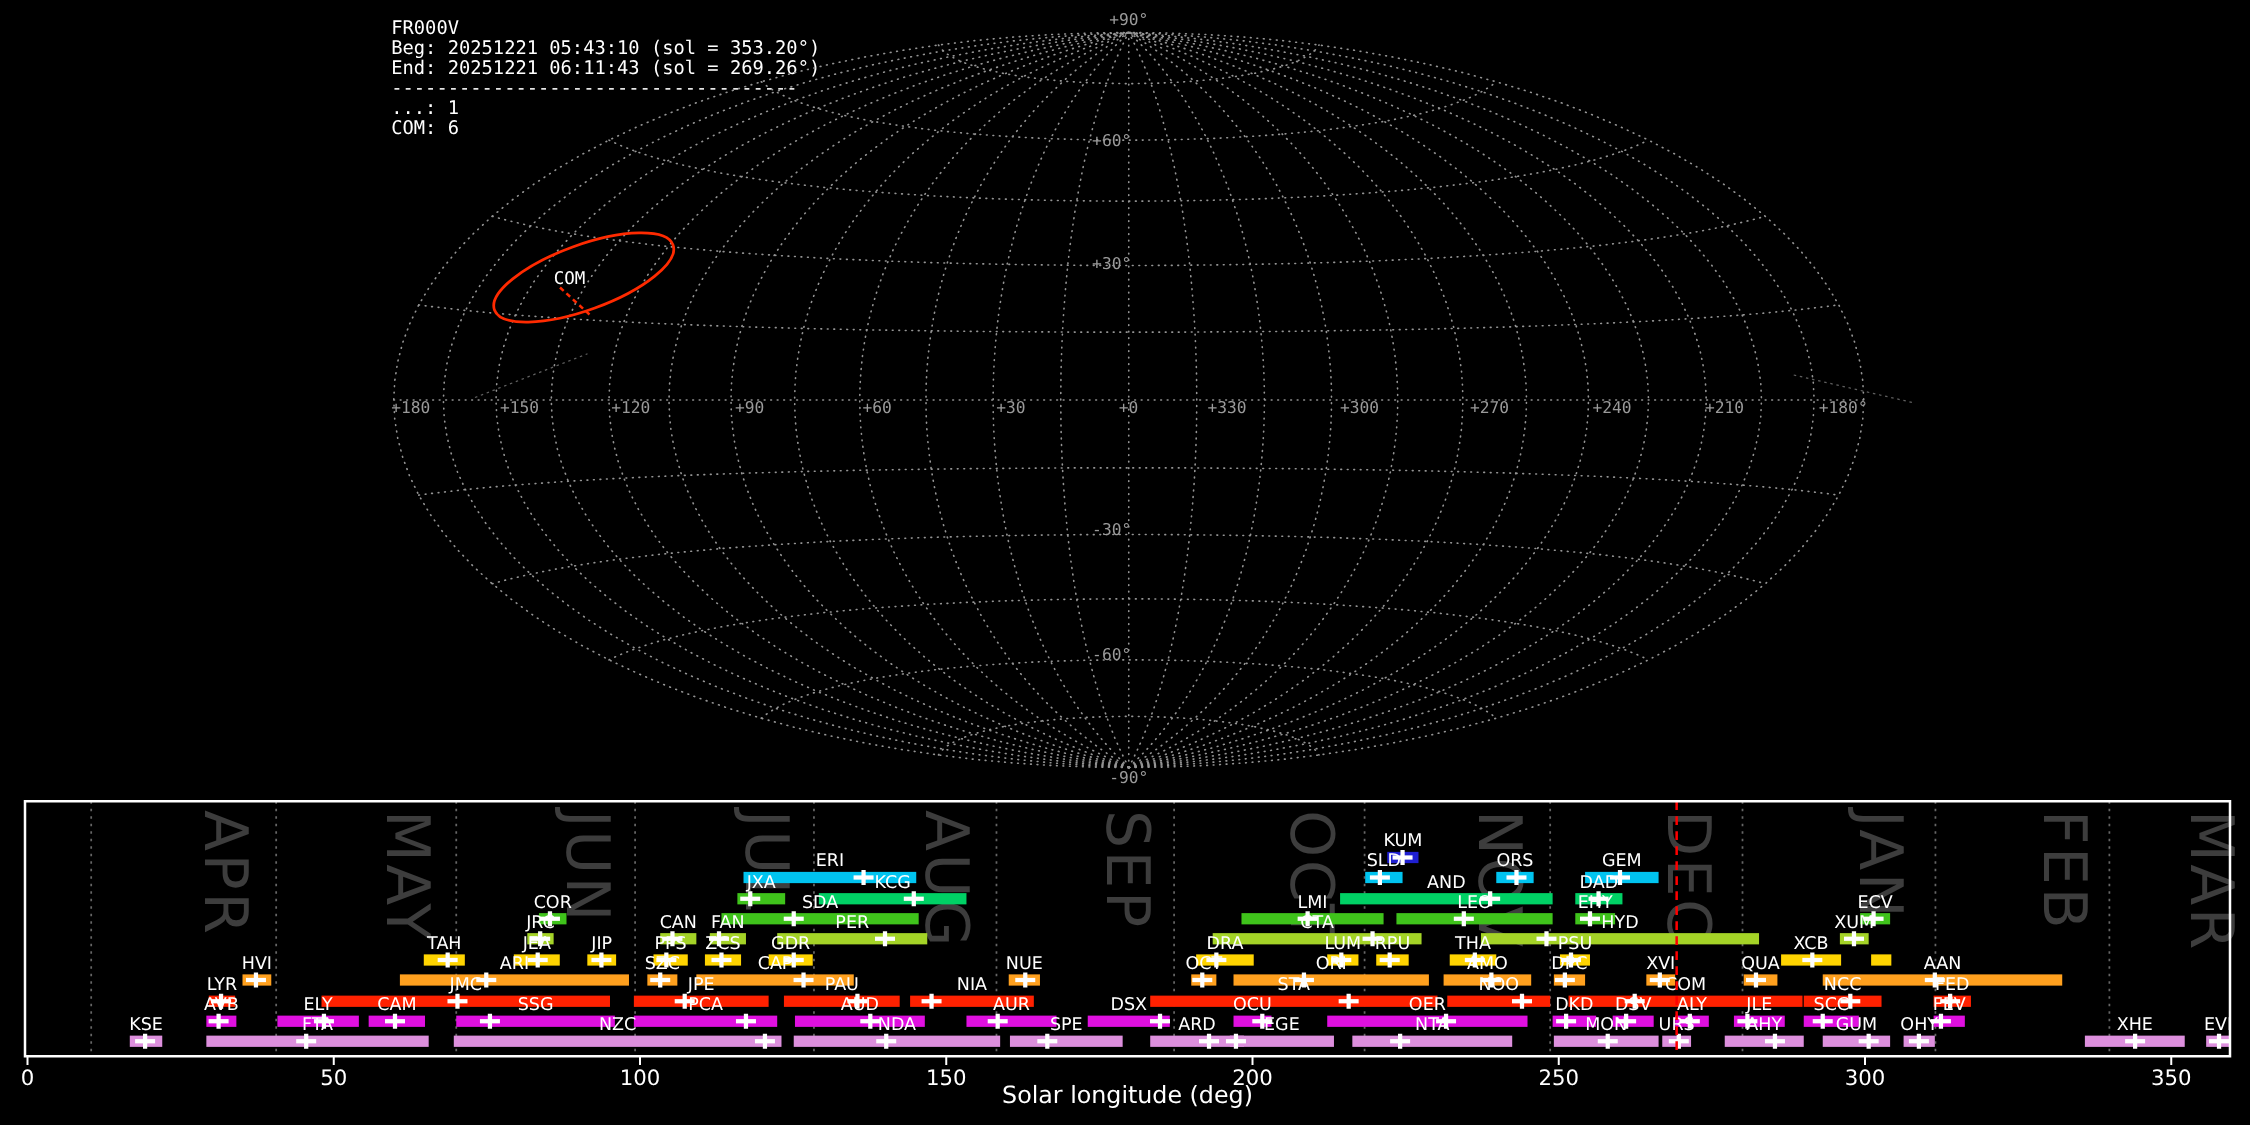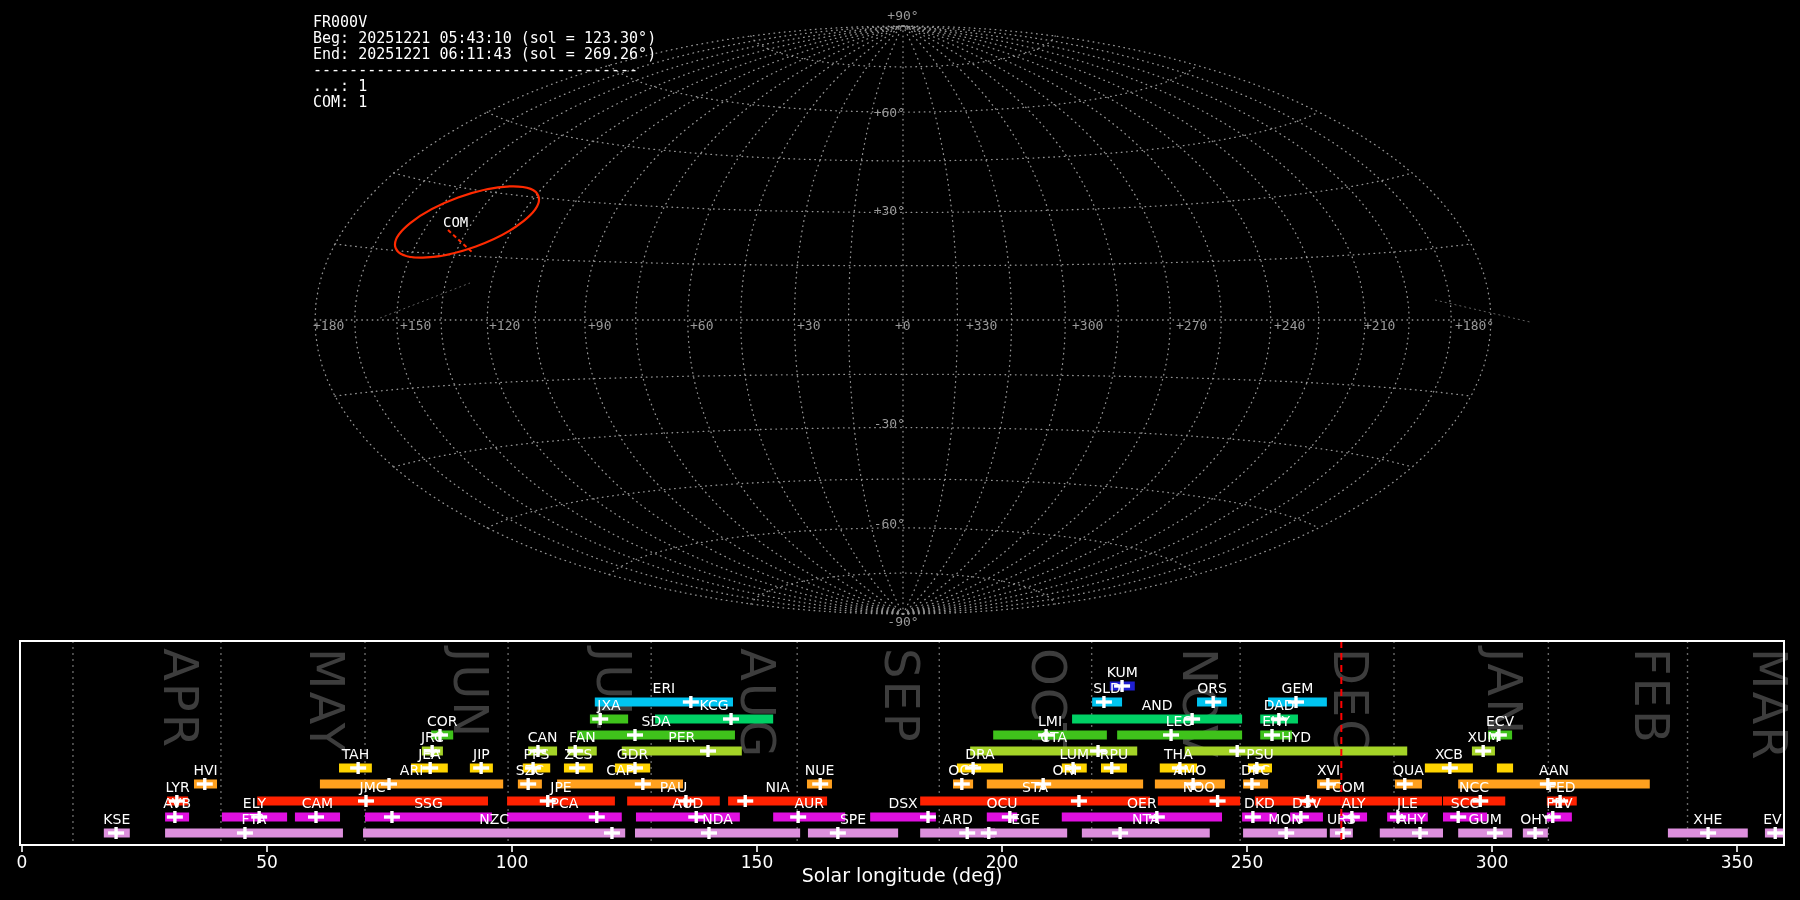--- a/index.html
+++ b/index.html
@@ -13,25 +13,25 @@
   .shlbl{font-size:14px;fill:#fff;}
   .ticklbl{font-size:17px;fill:#fff;}
   .xlabel{font-size:19px;fill:#fff;}
   .monthlbl{font-size:48px;fill:#3d3d3d;letter-spacing:2px;}
 </style>
 </head>
 <body>
 
 <div id="stage">
   <div id="station-info"><span>FR000V</span>
-<span>Beg: 20251221 05:43:10 (sol = 123.30°)</span>
+<span>Beg: 20251221 05:43:10 (sol = 353.20°)</span>
 <span>End: 20251221 06:11:43 (sol = 269.26°)</span>
 <span>------------------------------------</span>
 <span>...: 1</span>
-<span>COM: 1</span></div>
+<span>COM: 6</span></div>
 
   <svg id="skymap" width="1800" height="640">
       <path d="M750.8,604.0L751.6,602.7L752.5,601.5L753.7,600.2L754.9,599.0L756.4,597.8L758.0,596.6L759.8,595.5L761.7,594.4L763.7,593.3L765.9,592.2L768.3,591.1L770.8,590.1L773.4,589.1L776.1,588.2L779.0,587.2L782.0,586.3L785.1,585.4L788.3,584.6L791.6,583.7L795.1,583.0L798.6,582.2L802.2,581.4L805.9,580.7L809.7,580.1L813.6,579.4L817.6,578.8L821.7,578.2L825.8,577.7L830.0,577.2L834.2,576.7L838.5,576.2L842.9,575.8L847.3,575.4L851.8,575.0L856.3,574.7L860.9,574.4L865.5,574.1L870.1,573.9L874.7,573.7L879.4,573.5L884.1,573.4L888.8,573.3L893.5,573.2L898.3,573.1L903.0,573.1L907.7,573.1L912.5,573.2L917.2,573.3L921.9,573.4L926.6,573.5L931.3,573.7L935.9,573.9L940.5,574.1L945.1,574.4L949.7,574.7L954.2,575.0L958.7,575.4L963.1,575.8L967.5,576.2L971.8,576.7L976.0,577.2L980.2,577.7L984.3,578.2L988.4,578.8L992.4,579.4L996.3,580.1L1000.1,580.7L1003.8,581.4L1007.4,582.2L1010.9,583.0L1014.4,583.7L1017.7,584.6L1020.9,585.4L1024.0,586.3L1027.0,587.2L1029.9,588.2L1032.6,589.1L1035.2,590.1L1037.7,591.1L1040.1,592.2L1042.3,593.3L1044.3,594.4L1046.2,595.5L1048.0,596.6L1049.6,597.8L1051.1,599.0L1052.3,600.2L1053.5,601.5L1054.4,602.7L1055.2,604.0" fill="none" stroke="#949494" stroke-width="1.3" stroke-dasharray="0.6 4.6" stroke-linecap="round"></path>
       <path d="M609.0,574.6L611.7,572.4L614.7,570.3L618.0,568.2L621.5,566.2L625.3,564.2L629.3,562.3L633.6,560.5L638.1,558.7L642.8,557.0L647.7,555.3L652.8,553.7L658.2,552.1L663.7,550.6L669.4,549.1L675.3,547.7L681.3,546.4L687.5,545.1L693.9,543.8L700.4,542.6L707.1,541.5L713.9,540.4L720.8,539.4L727.9,538.4L735.0,537.4L742.3,536.5L749.7,535.6L757.2,534.8L764.8,534.1L772.4,533.4L780.2,532.7L788.0,532.1L795.9,531.5L803.9,531.0L812.0,530.5L820.1,530.0L828.2,529.6L836.4,529.2L844.6,528.9L852.9,528.7L861.2,528.4L869.5,528.2L877.9,528.1L886.2,528.0L894.6,527.9L903.0,527.9L911.4,527.9L919.8,528.0L928.1,528.1L936.5,528.2L944.8,528.4L953.1,528.7L961.4,528.9L969.6,529.2L977.8,529.6L985.9,530.0L994.0,530.5L1002.1,531.0L1010.1,531.5L1018.0,532.1L1025.8,532.7L1033.6,533.4L1041.2,534.1L1048.8,534.8L1056.3,535.6L1063.7,536.5L1071.0,537.4L1078.1,538.4L1085.2,539.4L1092.1,540.4L1098.9,541.5L1105.6,542.6L1112.1,543.8L1118.5,545.1L1124.7,546.4L1130.7,547.7L1136.6,549.1L1142.3,550.6L1147.8,552.1L1153.2,553.7L1158.3,555.3L1163.2,557.0L1167.9,558.7L1172.4,560.5L1176.7,562.3L1180.7,564.2L1184.5,566.2L1188.0,568.2L1191.3,570.3L1194.3,572.4L1197.0,574.6" fill="none" stroke="#949494" stroke-width="1.3" stroke-dasharray="0.6 4.6" stroke-linecap="round"></path>
       <path d="M487.2,527.9L492.5,525.4L498.1,522.9L504.0,520.6L510.1,518.4L516.6,516.2L523.3,514.1L530.2,512.1L537.4,510.2L544.8,508.3L552.4,506.6L560.2,504.8L568.3,503.2L576.5,501.6L584.9,500.1L593.5,498.7L602.3,497.3L611.2,496.0L620.3,494.7L629.5,493.5L638.9,492.4L648.4,491.3L658.1,490.2L667.9,489.3L677.7,488.3L687.8,487.4L697.9,486.6L708.1,485.8L718.4,485.1L728.8,484.4L739.3,483.7L749.8,483.1L760.5,482.6L771.2,482.0L782.0,481.6L792.8,481.1L803.7,480.7L814.6,480.4L825.5,480.1L836.5,479.8L847.6,479.6L858.6,479.4L869.7,479.3L880.8,479.2L891.9,479.1L903.0,479.1L914.1,479.1L925.2,479.2L936.3,479.3L947.4,479.4L958.4,479.6L969.5,479.8L980.5,480.1L991.4,480.4L1002.3,480.7L1013.2,481.1L1024.0,481.6L1034.8,482.0L1045.5,482.6L1056.2,483.1L1066.7,483.7L1077.2,484.4L1087.6,485.1L1097.9,485.8L1108.1,486.6L1118.2,487.4L1128.3,488.3L1138.1,489.3L1147.9,490.2L1157.6,491.3L1167.1,492.4L1176.5,493.5L1185.7,494.7L1194.8,496.0L1203.7,497.3L1212.5,498.7L1221.1,500.1L1229.5,501.6L1237.7,503.2L1245.8,504.8L1253.6,506.6L1261.2,508.3L1268.6,510.2L1275.8,512.1L1282.7,514.1L1289.4,516.2L1295.9,518.4L1302.0,520.6L1307.9,522.9L1313.5,525.4L1318.8,527.9" fill="none" stroke="#949494" stroke-width="1.3" stroke-dasharray="0.6 4.6" stroke-linecap="round"></path>
       <path d="M393.8,467.0L401.6,464.8L409.7,462.8L418.0,460.8L426.6,458.9L435.4,457.1L444.5,455.3L453.7,453.7L463.2,452.1L472.8,450.6L482.7,449.1L492.7,447.7L503.0,446.4L513.3,445.2L523.9,443.9L534.6,442.8L545.5,441.7L556.5,440.7L567.6,439.7L578.9,438.7L590.3,437.8L601.9,437.0L613.6,436.2L625.3,435.4L637.2,434.7L649.2,434.0L661.3,433.3L673.5,432.7L685.7,432.2L698.1,431.6L710.5,431.1L723.0,430.7L735.6,430.2L748.2,429.8L760.9,429.5L773.7,429.1L786.5,428.9L799.3,428.6L812.2,428.4L825.1,428.2L838.0,428.0L851.0,427.9L864.0,427.7L877.0,427.7L890.0,427.6L903.0,427.6L916.0,427.6L929.0,427.7L942.0,427.7L955.0,427.9L968.0,428.0L980.9,428.2L993.8,428.4L1006.7,428.6L1019.5,428.9L1032.3,429.1L1045.1,429.5L1057.8,429.8L1070.4,430.2L1083.0,430.7L1095.5,431.1L1107.9,431.6L1120.3,432.2L1132.5,432.7L1144.7,433.3L1156.8,434.0L1168.8,434.7L1180.7,435.4L1192.4,436.2L1204.1,437.0L1215.7,437.8L1227.1,438.7L1238.4,439.7L1249.5,440.7L1260.5,441.7L1271.4,442.8L1282.1,443.9L1292.7,445.2L1303.0,446.4L1313.3,447.7L1323.3,449.1L1333.2,450.6L1342.8,452.1L1352.3,453.7L1361.5,455.3L1370.6,457.1L1379.4,458.9L1388.0,460.8L1396.3,462.8L1404.4,464.8L1412.2,467.0" fill="none" stroke="#949494" stroke-width="1.3" stroke-dasharray="0.6 4.6" stroke-linecap="round"></path>
       <path d="M335.0,396.1L344.7,394.8L354.6,393.7L364.7,392.5L374.9,391.4L385.4,390.4L396.0,389.4L406.8,388.5L417.8,387.6L429.0,386.8L440.3,386.0L451.7,385.2L463.4,384.5L475.1,383.8L487.0,383.1L499.1,382.5L511.3,381.9L523.6,381.3L536.0,380.8L548.6,380.3L561.3,379.8L574.0,379.3L586.9,378.9L599.9,378.4L613.0,378.1L626.2,377.7L639.5,377.3L652.9,377.0L666.3,376.7L679.9,376.4L693.4,376.1L707.1,375.9L720.8,375.7L734.6,375.5L748.5,375.3L762.4,375.1L776.3,374.9L790.3,374.8L804.3,374.7L818.3,374.6L832.4,374.5L846.5,374.4L860.6,374.3L874.7,374.3L888.9,374.3L903.0,374.3L917.1,374.3L931.3,374.3L945.4,374.3L959.5,374.4L973.6,374.5L987.7,374.6L1001.7,374.7L1015.7,374.8L1029.7,374.9L1043.6,375.1L1057.5,375.3L1071.4,375.5L1085.2,375.7L1098.9,375.9L1112.6,376.1L1126.1,376.4L1139.7,376.7L1153.1,377.0L1166.5,377.3L1179.8,377.7L1193.0,378.1L1206.1,378.4L1219.1,378.9L1232.0,379.3L1244.7,379.8L1257.4,380.3L1270.0,380.8L1282.4,381.3L1294.7,381.9L1306.9,382.5L1319.0,383.1L1330.9,383.8L1342.6,384.5L1354.3,385.2L1365.7,386.0L1377.0,386.8L1388.2,387.6L1399.2,388.5L1410.0,389.4L1420.6,390.4L1431.1,391.4L1441.3,392.5L1451.4,393.7L1461.3,394.8L1471.0,396.1" fill="none" stroke="#949494" stroke-width="1.3" stroke-dasharray="0.6 4.6" stroke-linecap="round"></path>
       <path d="M315.0,320.0L325.4,320.0L335.9,320.0L346.6,320.0L357.4,320.0L368.5,320.0L379.7,320.0L391.0,320.0L402.6,320.0L414.2,320.0L426.0,320.0L438.0,320.0L450.1,320.0L462.3,320.0L474.7,320.0L487.2,320.0L499.9,320.0L512.6,320.0L525.5,320.0L538.5,320.0L551.6,320.0L564.8,320.0L578.1,320.0L591.5,320.0L605.0,320.0L618.6,320.0L632.3,320.0L646.0,320.0L659.9,320.0L673.8,320.0L687.8,320.0L701.8,320.0L715.9,320.0L730.1,320.0L744.3,320.0L758.6,320.0L772.9,320.0L787.3,320.0L801.7,320.0L816.1,320.0L830.5,320.0L845.0,320.0L859.5,320.0L874.0,320.0L888.5,320.0L903.0,320.0L917.5,320.0L932.0,320.0L946.5,320.0L961.0,320.0L975.5,320.0L989.9,320.0L1004.3,320.0L1018.7,320.0L1033.1,320.0L1047.4,320.0L1061.7,320.0L1075.9,320.0L1090.1,320.0L1104.2,320.0L1118.2,320.0L1132.2,320.0L1146.1,320.0L1160.0,320.0L1173.7,320.0L1187.4,320.0L1201.0,320.0L1214.5,320.0L1227.9,320.0L1241.2,320.0L1254.4,320.0L1267.5,320.0L1280.5,320.0L1293.4,320.0L1306.1,320.0L1318.8,320.0L1331.3,320.0L1343.7,320.0L1355.9,320.0L1368.0,320.0L1380.0,320.0L1391.8,320.0L1403.4,320.0L1415.0,320.0L1426.3,320.0L1437.5,320.0L1448.6,320.0L1459.4,320.0L1470.1,320.0L1480.6,320.0L1491.0,320.0" fill="none" stroke="#949494" stroke-width="1.3" stroke-dasharray="0.6 4.6" stroke-linecap="round"></path>
       <path d="M335.0,243.9L344.7,245.2L354.6,246.3L364.7,247.5L374.9,248.6L385.4,249.6L396.0,250.6L406.8,251.5L417.8,252.4L429.0,253.2L440.3,254.0L451.7,254.8L463.4,255.5L475.1,256.2L487.0,256.9L499.1,257.5L511.3,258.1L523.6,258.7L536.0,259.2L548.6,259.7L561.3,260.2L574.0,260.7L586.9,261.1L599.9,261.6L613.0,261.9L626.2,262.3L639.5,262.7L652.9,263.0L666.3,263.3L679.9,263.6L693.4,263.9L707.1,264.1L720.8,264.3L734.6,264.5L748.5,264.7L762.4,264.9L776.3,265.1L790.3,265.2L804.3,265.3L818.3,265.4L832.4,265.5L846.5,265.6L860.6,265.7L874.7,265.7L888.9,265.7L903.0,265.7L917.1,265.7L931.3,265.7L945.4,265.7L959.5,265.6L973.6,265.5L987.7,265.4L1001.7,265.3L1015.7,265.2L1029.7,265.1L1043.6,264.9L1057.5,264.7L1071.4,264.5L1085.2,264.3L1098.9,264.1L1112.6,263.9L1126.1,263.6L1139.7,263.3L1153.1,263.0L1166.5,262.7L1179.8,262.3L1193.0,261.9L1206.1,261.6L1219.1,261.1L1232.0,260.7L1244.7,260.2L1257.4,259.7L1270.0,259.2L1282.4,258.7L1294.7,258.1L1306.9,257.5L1319.0,256.9L1330.9,256.2L1342.6,255.5L1354.3,254.8L1365.7,254.0L1377.0,253.2L1388.2,252.4L1399.2,251.5L1410.0,250.6L1420.6,249.6L1431.1,248.6L1441.3,247.5L1451.4,246.3L1461.3,245.2L1471.0,243.9" fill="none" stroke="#949494" stroke-width="1.3" stroke-dasharray="0.6 4.6" stroke-linecap="round"></path>
       <path d="M393.8,173.0L401.6,175.2L409.7,177.2L418.0,179.2L426.6,181.1L435.4,182.9L444.5,184.7L453.7,186.3L463.2,187.9L472.8,189.4L482.7,190.9L492.7,192.3L503.0,193.6L513.3,194.8L523.9,196.1L534.6,197.2L545.5,198.3L556.5,199.3L567.6,200.3L578.9,201.3L590.3,202.2L601.9,203.0L613.6,203.8L625.3,204.6L637.2,205.3L649.2,206.0L661.3,206.7L673.5,207.3L685.7,207.8L698.1,208.4L710.5,208.9L723.0,209.3L735.6,209.8L748.2,210.2L760.9,210.5L773.7,210.9L786.5,211.1L799.3,211.4L812.2,211.6L825.1,211.8L838.0,212.0L851.0,212.1L864.0,212.3L877.0,212.3L890.0,212.4L903.0,212.4L916.0,212.4L929.0,212.3L942.0,212.3L955.0,212.1L968.0,212.0L980.9,211.8L993.8,211.6L1006.7,211.4L1019.5,211.1L1032.3,210.9L1045.1,210.5L1057.8,210.2L1070.4,209.8L1083.0,209.3L1095.5,208.9L1107.9,208.4L1120.3,207.8L1132.5,207.3L1144.7,206.7L1156.8,206.0L1168.8,205.3L1180.7,204.6L1192.4,203.8L1204.1,203.0L1215.7,202.2L1227.1,201.3L1238.4,200.3L1249.5,199.3L1260.5,198.3L1271.4,197.2L1282.1,196.1L1292.7,194.8L1303.0,193.6L1313.3,192.3L1323.3,190.9L1333.2,189.4L1342.8,187.9L1352.3,186.3L1361.5,184.7L1370.6,182.9L1379.4,181.1L1388.0,179.2L1396.3,177.2L1404.4,175.2L1412.2,173.0" fill="none" stroke="#949494" stroke-width="1.3" stroke-dasharray="0.6 4.6" stroke-linecap="round"></path>

